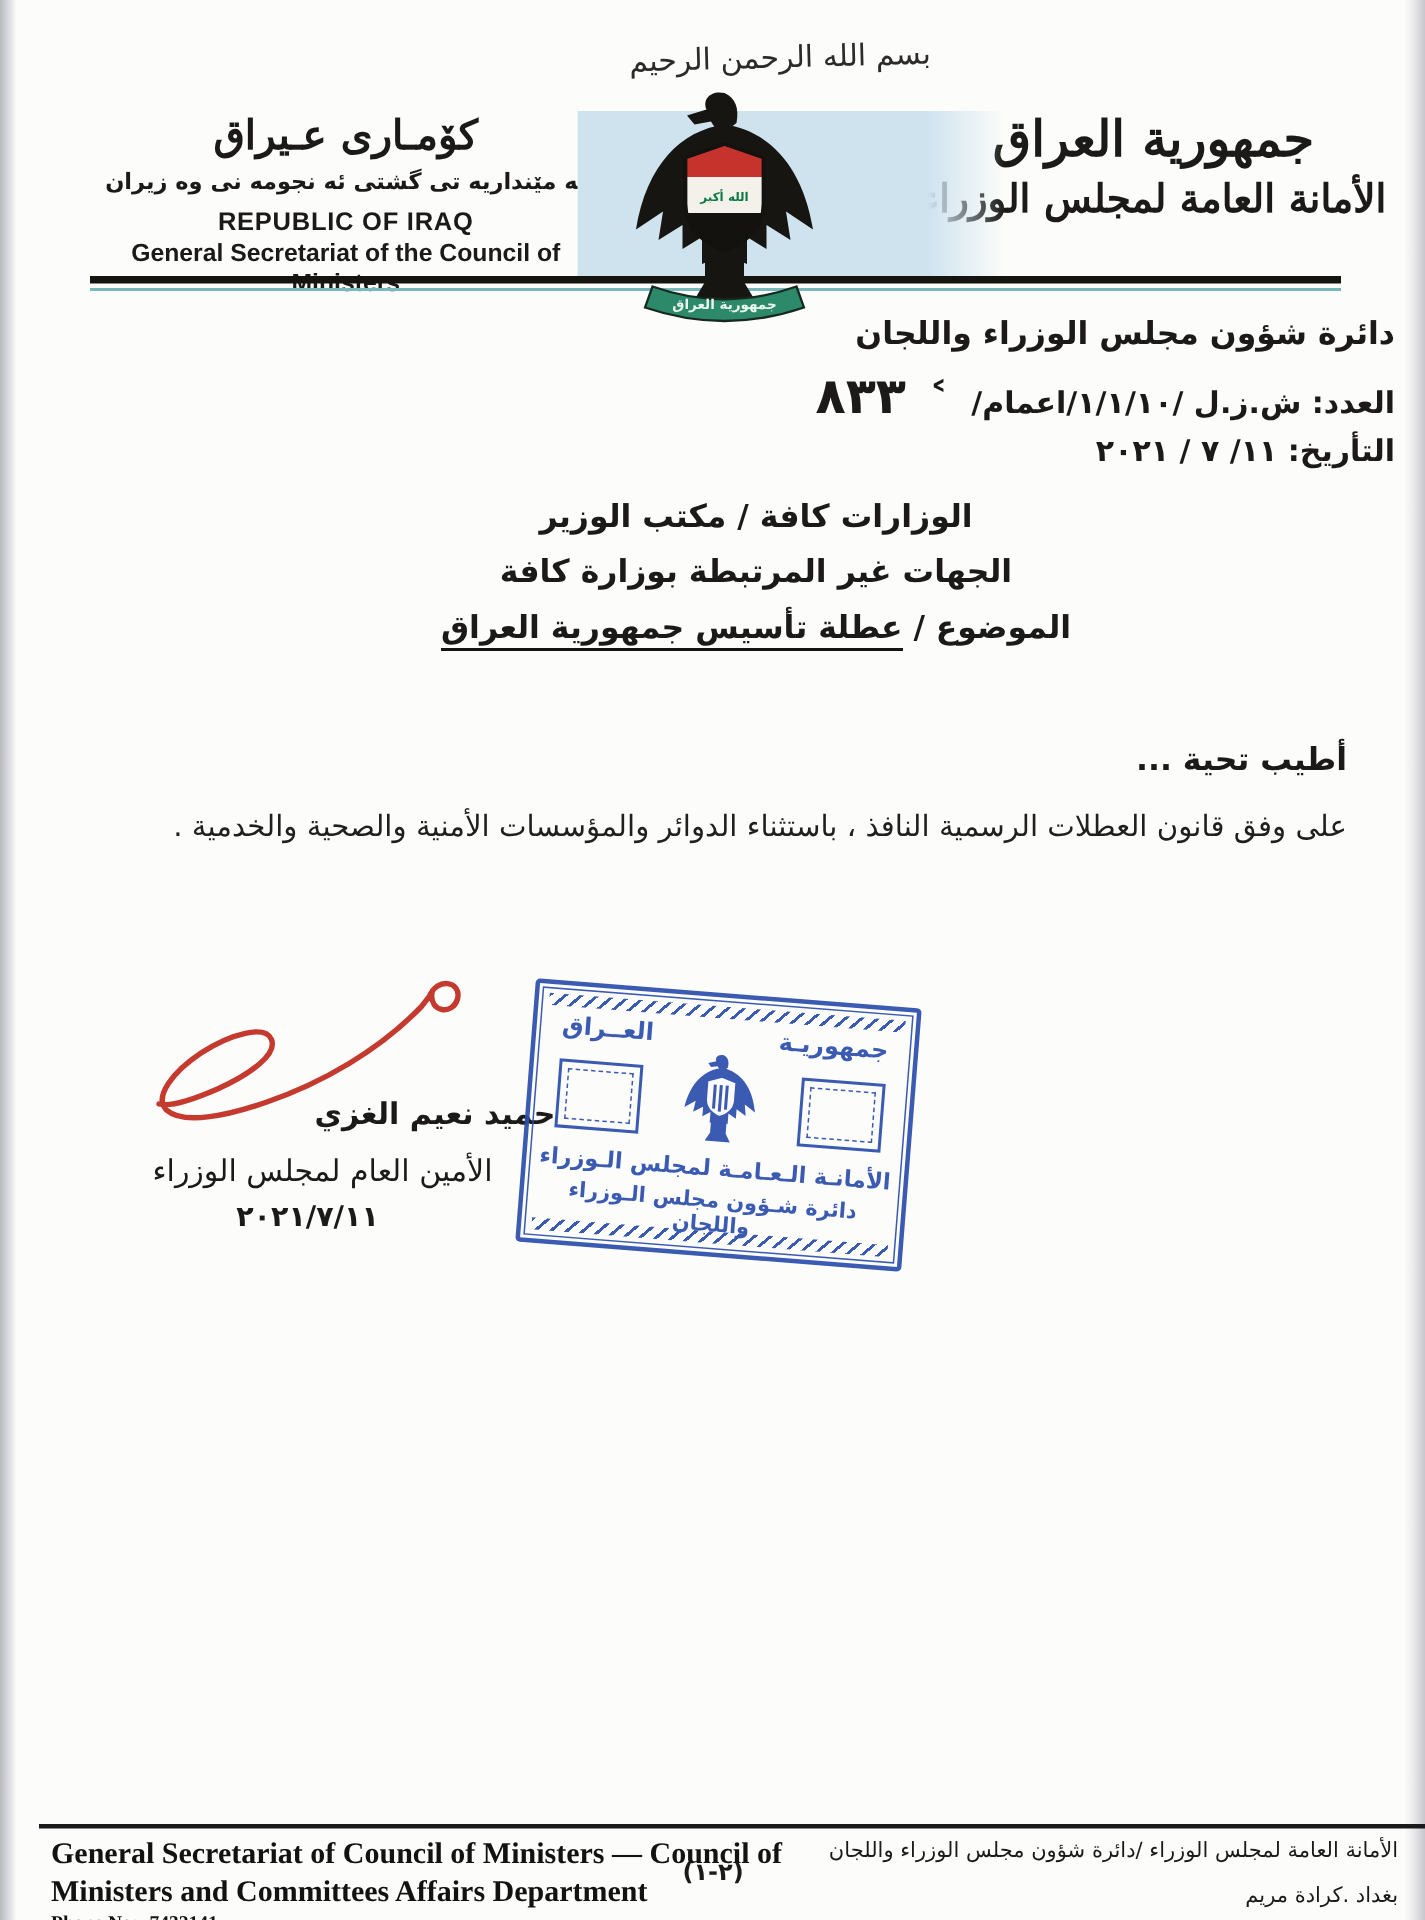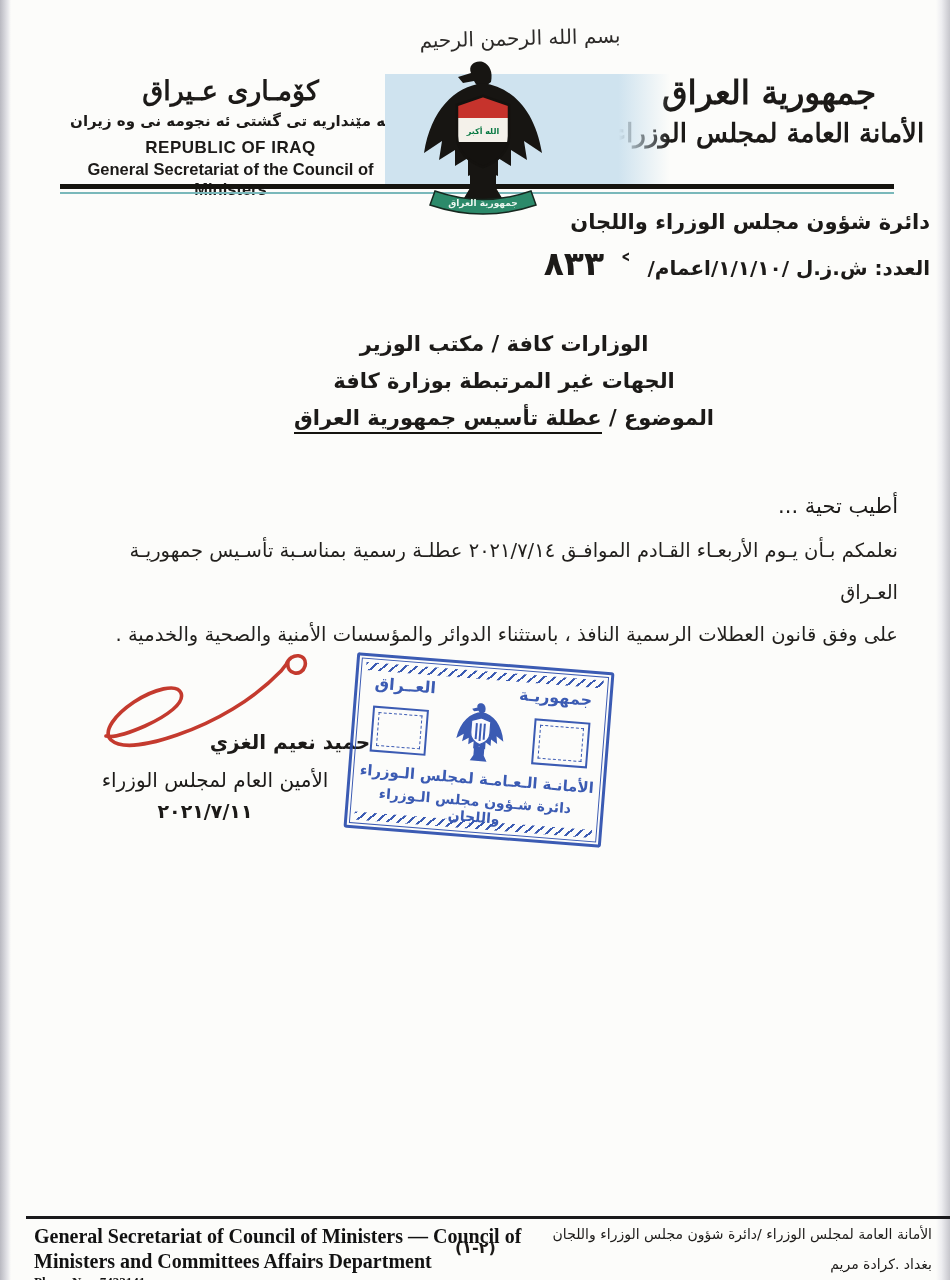--- a/index.html
+++ b/index.html
@@ -36,21 +36,21 @@
   
   .dept-line{right:20px;top:210px;width:600px;text-align:right;font-size:21px;font-weight:bold;}
   .num-line{right:20px;top:244px;width:720px;text-align:right;font-size:20px;font-weight:bold;}
   .hand-mark{font-size:27px;margin:0 8px;font-weight:bold;}
   .hand-num{font-size:33px;font-weight:bold;letter-spacing:3px;}
   .date-line{right:20px;top:288px;width:600px;text-align:right;font-size:20px;font-weight:bold;}
 
   .addr-block{left:282px;top:326px;width:444px;text-align:center;font-size:21px;font-weight:bold;line-height:37px;}
   .subject-value{border-bottom:2.5px solid #15140f;padding-bottom:2px;}
 
-  .greeting{right:52px;top:494px;width:400px;text-align:right;font-size:21px;font-weight:normal;}
+  .greeting{right:52px;top:494px;width:400px;text-align:right;font-size:21px;font-weight:bold;}
   .body-par{left:70px;right:52px;top:530px;text-align:right;font-size:19.5px;line-height:42px;color:#211f1c;}
   .closing{left:300px;top:612px;width:360px;text-align:center;font-size:20px;font-weight:bold;}
 
   
   .sig-svg{left:78px;top:645px;width:252px;height:120px;}
   .sig-name{left:190px;top:730px;width:200px;text-align:center;font-size:20px;font-weight:bold;}
   .sig-title{left:85px;top:768px;width:260px;text-align:center;font-size:20px;font-weight:normal;}
   .sig-date{left:115px;top:800px;width:180px;text-align:center;font-size:19px;font-weight:bold;}
 
   
@@ -125,33 +125,36 @@
     <path d="M27 135 Q75 152 123 135 L128 149 Q75 167 22 149 Z" fill="#2c8a6a" stroke="#16281f" stroke-width="1.5"></path>
     <text x="75" y="150" text-anchor="middle" font-size="9" font-weight="bold" fill="#eaf6ef">جمهورية العراق</text>
   </svg>
 
   <div class="abs dept-line rtl">دائرة شؤون مجلس الوزراء واللجان</div>
   <div class="abs num-line rtl">
     <span>العدد: ش.ز.ل /١/١/١٠/اعمام/</span>
     <span class="hand-mark">˂</span>
     <span class="hand-num">٨٣٣</span>
   </div>
+  <div class="abs date-line rtl">
+    <span>التأريخ:</span>
+    <span>١١/ ٧ / ٢٠٢١</span>
+  </div>
 
   <div class="abs addr-block rtl">
     <div>الوزارات كافة / مكتب الوزير</div>
     <div>الجهات غير المرتبطة بوزارة كافة</div>
     <div>
       <span>الموضوع /</span>
       <span class="subject-value">عطلة تأسيس جمهورية العراق</span>
     </div>
   </div>
 
   <div class="abs greeting rtl">أطيب تحية ...</div>
   <div class="abs body-par rtl">
-    <div>نعلمكم بـأن يـوم الأربعـاء القـادم الموافـق ٢٠٢١/٧/١٤ عطلـة رسمية بمناسـبة تأسـيس جمهوريـة العـراق</div>
     <div>على وفق قانون العطلات الرسمية النافذ ، باستثناء الدوائر والمؤسسات الأمنية والصحية والخدمية .</div>
   </div>
 
   <svg class="abs sig-svg" viewBox="0 0 252 120">
     <path d="M208 20 c5 -14 22 -11 19 1 c-3 11 -19 9 -17 -4 l-7 9 c-28 29 -66 51 -104 64 c-26 9 -55 15 -66 5 c-9 -9 5 -26 23 -38 c20 -13 43 -19 47 -9 c4 10 -14 23 -36 33 c-16 7 -31 12 -39 10" fill="none" stroke="#c43a2e" stroke-width="3.6" stroke-linecap="round"></path>
   </svg>
   <div class="abs sig-name rtl">حميد نعيم الغزي</div>
   <div class="abs sig-title rtl">الأمين العام لمجلس الوزراء</div>
   <div class="abs sig-date rtl">٢٠٢١/٧/١١</div>
 

